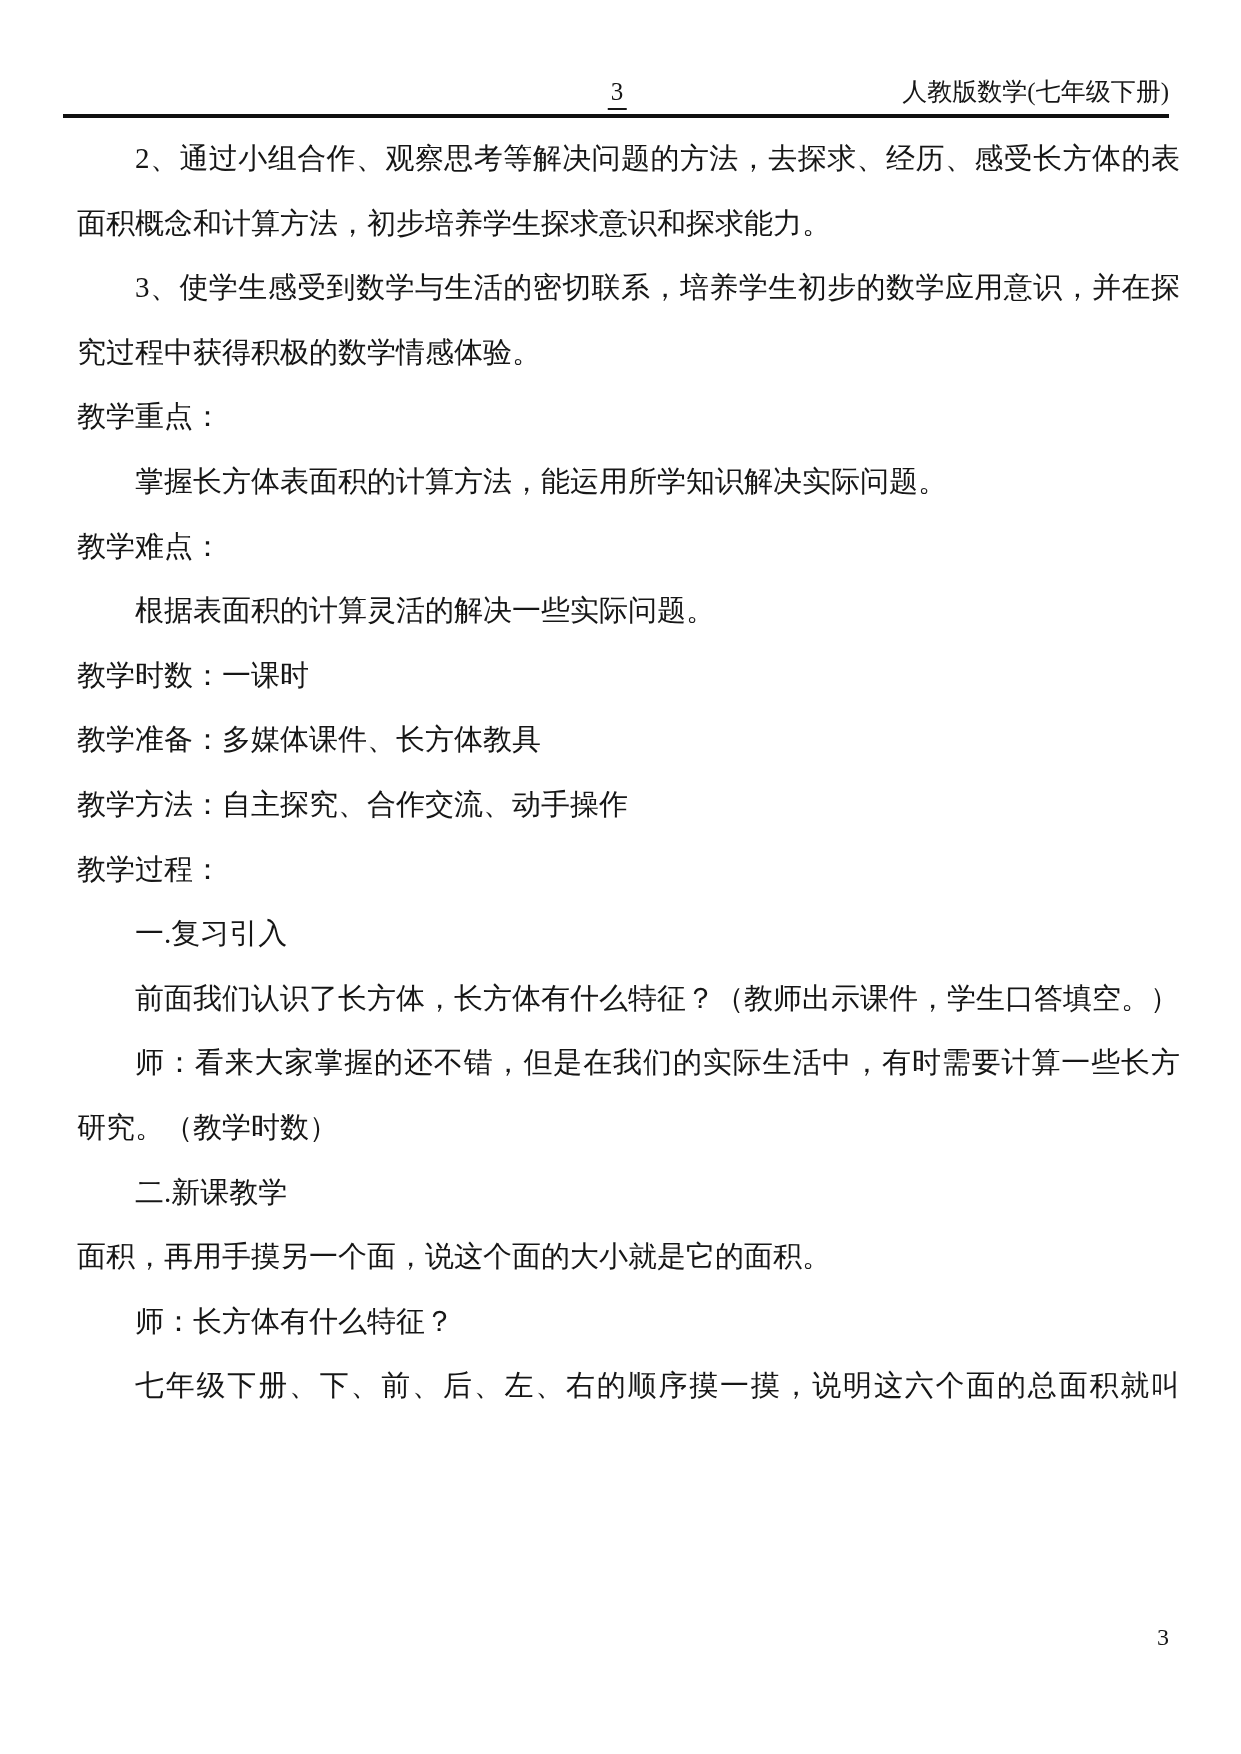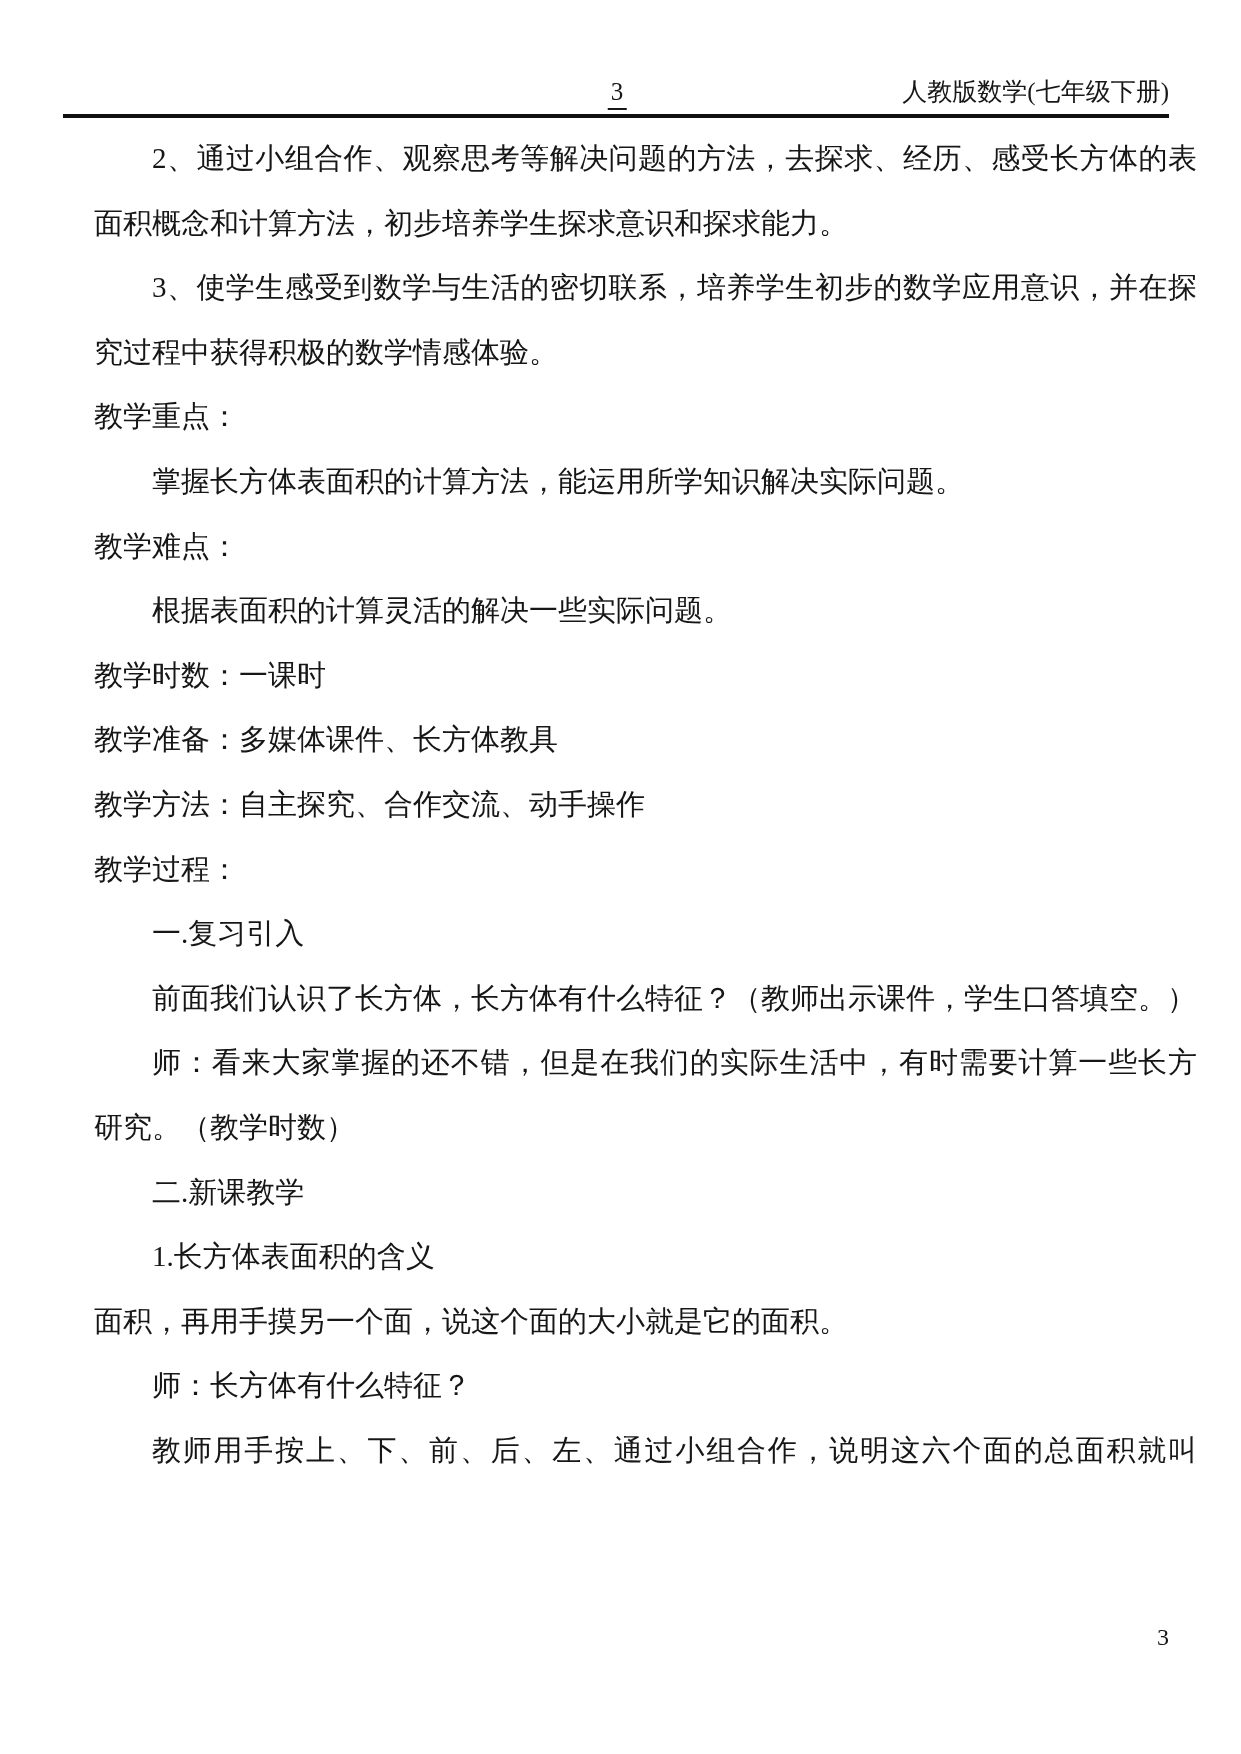--- a/index.html
+++ b/index.html
@@ -42,21 +42,21 @@
     top: 114px;
     left: 63px;
     width: 1106px;
     height: 4px;
     background: #101010;
   }
   
   .body-text {
     position: absolute;
     top: 126px;
-    left: 94px;
+    left: 77px;
     width: 1103px;
   }
   .line {
     height: 64.6px;
     line-height: 64.6px;
     font-size: 29px;
     white-space: nowrap;
     text-align: left;
     letter-spacing: 0px;
   }
@@ -97,21 +97,20 @@
     <div class="line indent">根据表面积的计算灵活的解决一些实际问题。</div>
     <div class="line">教学时数：一课时</div>
     <div class="line">教学准备：多媒体课件、长方体教具</div>
     <div class="line">教学方法：自主探究、合作交流、动手操作</div>
     <div class="line">教学过程：</div>
     <div class="line indent">一.复习引入</div>
     <div class="line indent">前面我们认识了长方体，长方体有什么特征？（教师出示课件，学生口答填空。）</div>
     <div class="line indent j">师：看来大家掌握的还不错，但是在我们的实际生活中，有时需要计算一些长方</div>
     <div class="line">研究。（教学时数）</div>
     <div class="line indent">二.新课教学</div>
-    <div class="line indent">1.长方体表面积的含义</div>
     <div class="line">面积，再用手摸另一个面，说这个面的大小就是它的面积。</div>
     <div class="line indent">师：长方体有什么特征？</div>
-    <div class="line indent j">教师用手按上、下、前、后、左、通过小组合作，说明这六个面的总面积就叫</div>
+    <div class="line indent j">七年级下册、下、前、后、左、右的顺序摸一摸，说明这六个面的总面积就叫</div>
   </div>
 
   <div class="footer-page-number">3</div>
 
 </div>
 
 </body></html>

